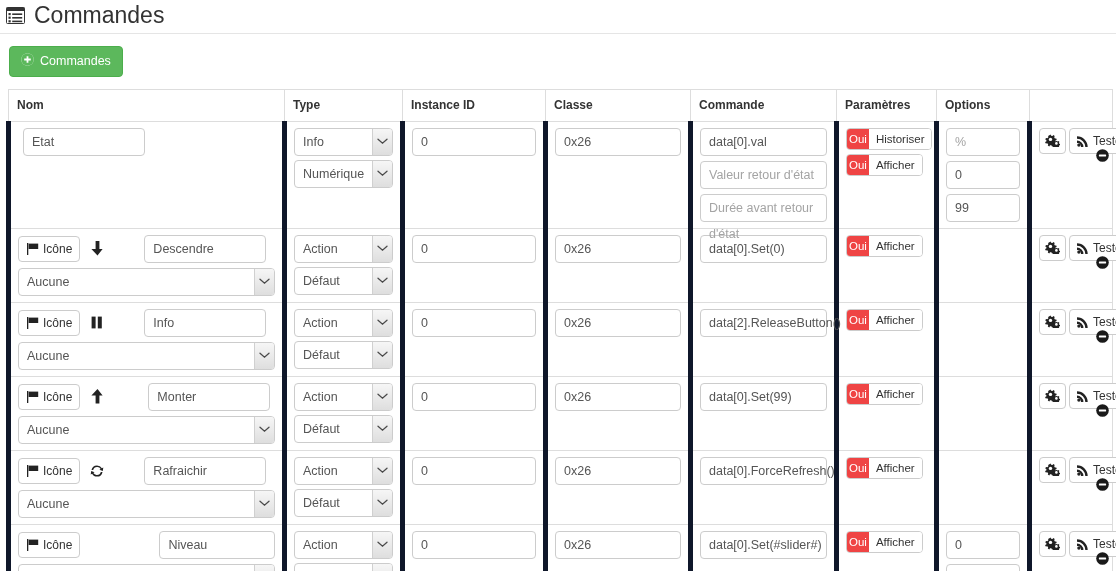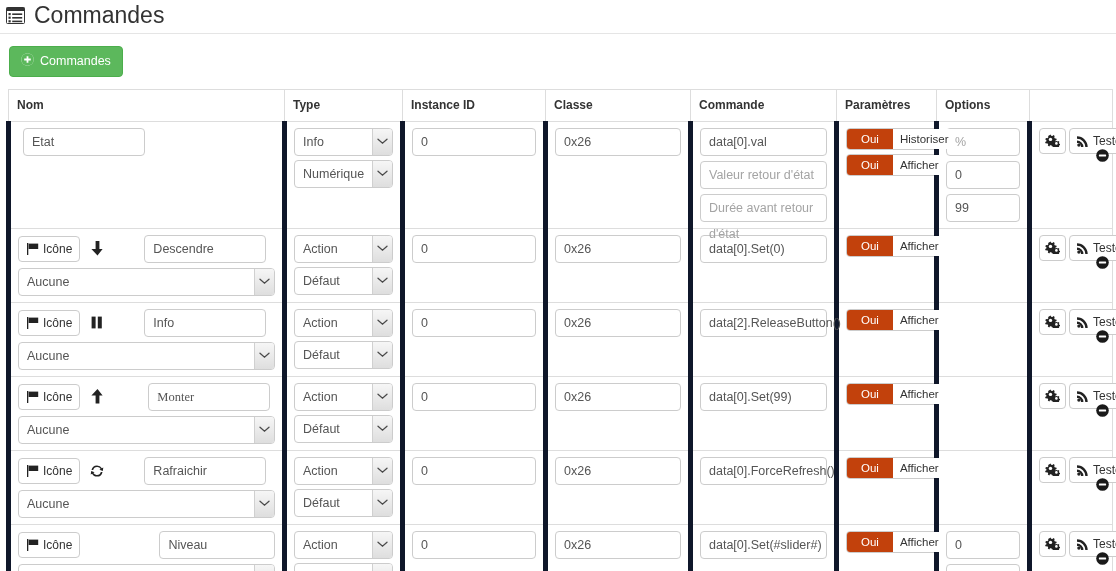--- a/index.html
+++ b/index.html
@@ -136,24 +136,24 @@
     align-items: stretch;
     border: 1px solid #ccc;
     border-radius: 4px;
     overflow: hidden;
     height: 22px;
     background: #fff;
     margin-bottom: 4px;
     cursor: pointer;
   }
   .toggle .on {
-    background: #c2410c;
+    background: #ef4444;
     color: #fff;
     font-size: 11.5px;
-    padding: 0 14px;
+    padding: 0 2px;
     display: flex; align-items: center;
   }
   .toggle .lbl {
     color: #333;
     font-size: 11.5px;
     padding: 0 7px;
     display: flex; align-items: center;
     background: #fff;
   }
 
@@ -570,21 +570,21 @@
               </span>
               <span>Icône</span>
             </button>
             <span class="icon-slot">
               <span style="display: inline-flex; align-items: center;">
                 <svg width="13" height="15" viewBox="0 0 13 15">
                   <path d="M4.6 14.6h3.8v-8h3.2L6.5 0 0.4 6.6h4.2z" fill="#222"></path>
                 </svg>
               </span>
             </span>
-            <div class="inp name-inp" style="margin-left: 34px; font-family: Liberation Serif, serif;">Monter</div>
+            <div class="inp name-inp" style="margin-left: 34px;">Monter</div>
           </div>
           <div class="sel" style="margin-top: 2px;">
             <span class="sel-txt">Aucune</span>
             <span class="sel-arrow">
               <span style="display: inline-flex; align-items: center;">
                 <svg width="11" height="7" viewBox="0 0 11 7">
                   <path d="M1 1.2l4.5 4 4.5-4" fill="none" stroke="#4a4a4a" stroke-width="1.3" stroke-linecap="round"></path>
                 </svg>
               </span>
             </span>

